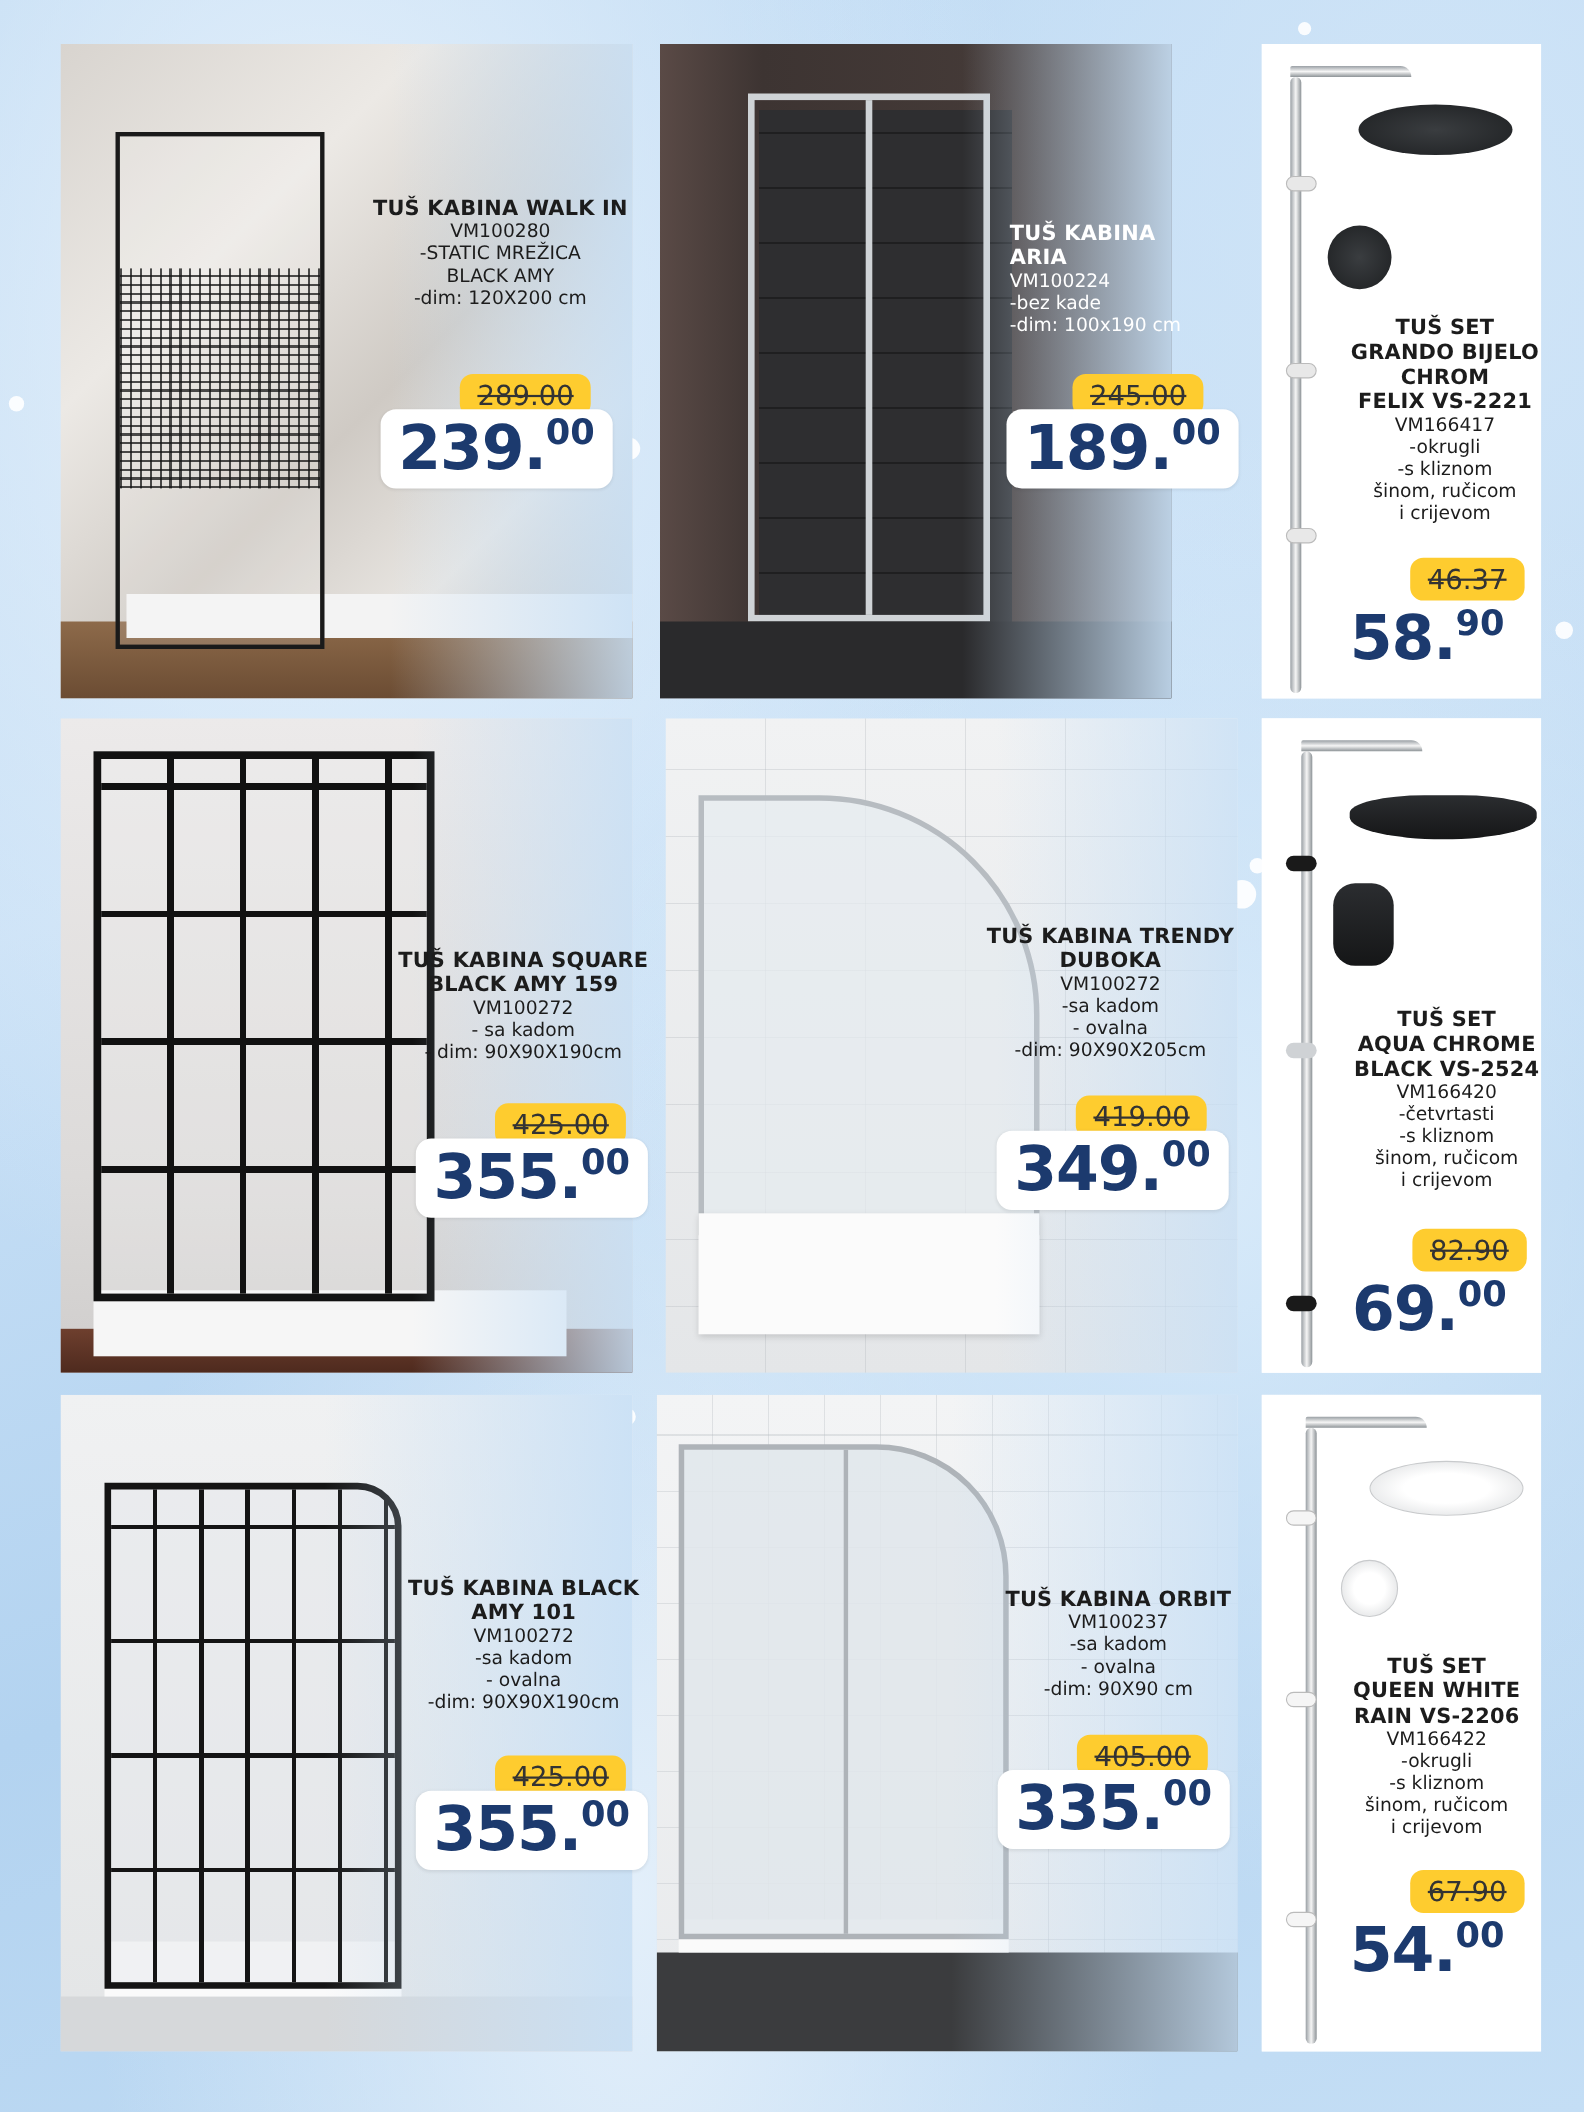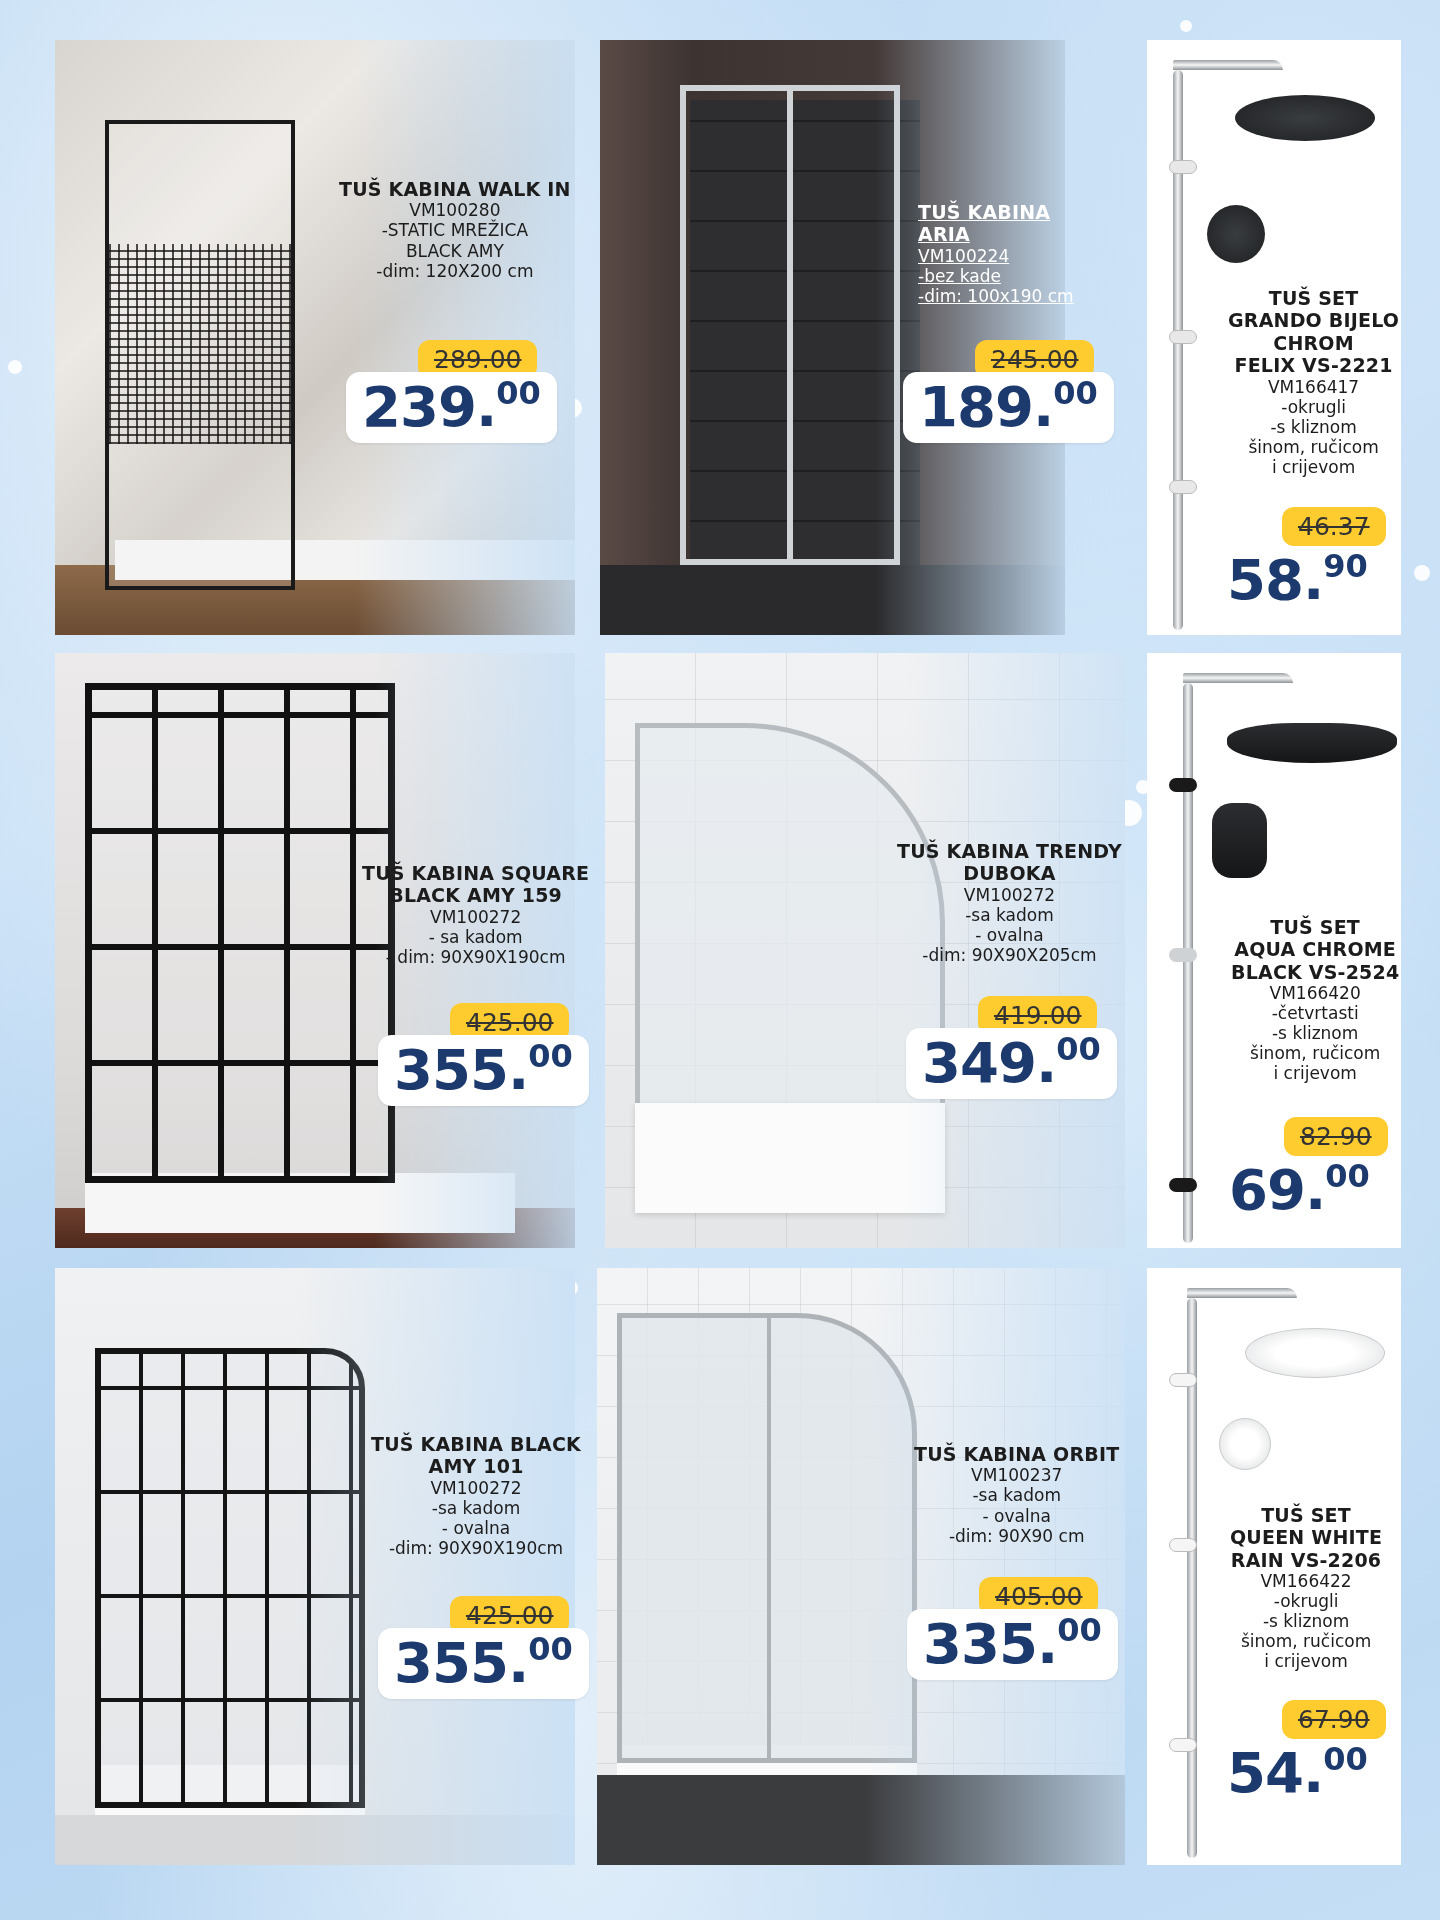--- a/index.html
+++ b/index.html
@@ -83,21 +83,21 @@
     .arm { position: absolute; left: 30px; top: 20px; width: 110px; height: 10px; background: linear-gradient(180deg, #9aa0a5, #f5f5f5, #8d9397); border-radius: 5px 30px 0 0; }
     .head { position: absolute; left: 90px; top: 50px; width: 140px; height: 46px; border-radius: 50%; }
     .hand { position: absolute; left: 60px; top: 170px; width: 58px; height: 58px; border-radius: 50%; }
     .holder { position: absolute; left: 22px; width: 28px; height: 14px; border-radius: 7px; }
 
     
     .desc { position: absolute; line-height: 1.18; }
     .desc .t { display: block; font-weight: bold; font-size: 19px; letter-spacing: 0.2px; }
     .desc .l { display: block; font-size: 17px; }
     .dark { color: #1c1c1c; text-align: center; }
-    .light { color: #ffffff; text-decoration: underline; }
+    .light { color: #ffffff; }
 
     .price { position: absolute; }
     .old {
       position: absolute; background: #fecc2f; color: #333; font-size: 25px;
       padding: 5px 16px; border-radius: 12px; text-decoration: line-through; text-decoration-thickness: 2px;
     }
     .new {
       position: absolute; background: #ffffff; color: #1c3a6e; font-weight: bold;
       border-radius: 14px; padding: 2px 16px 4px 16px; white-space: nowrap;
       box-shadow: 0 1px 3px rgba(0,0,0,0.08);
@@ -152,21 +152,21 @@
 </div>
 <div class="desc light" style="left:918px;top:201px;">
   <span class="t">TUŠ KABINA</span>
   <span class="t">ARIA</span>
   <span class="l">VM100224</span>
   <span class="l">-bez kade</span>
   <span class="l">-dim: 100x190 cm</span>
 </div>
 <div class="price" style="left:903px;top:340px;">
   <span class="old" style="left:72px;top:0;">245.00</span>
-  <span class="new" style="left:0;top:32px;">
+  <span class="new" style="left:12px;top:32px;">
     <span class="int">189.</span><span class="dec">00</span>
   </span>
 </div>
 
 <div class="card" style="left:1147px;top:40px;width:254px;height:595px;background:#fff;">
   <div class="photo ph-set">
     <div class="pipe" style="left:26px;"></div>
     <div class="arm" style="left:26px;"></div>
     <div class="head" style="left:88px;top:55px;background:radial-gradient(#3a3d40,#1d1f21);"></div>
     <div class="hand" style="left:60px;top:165px;background:radial-gradient(#3a3d40,#1d1f21);"></div>

